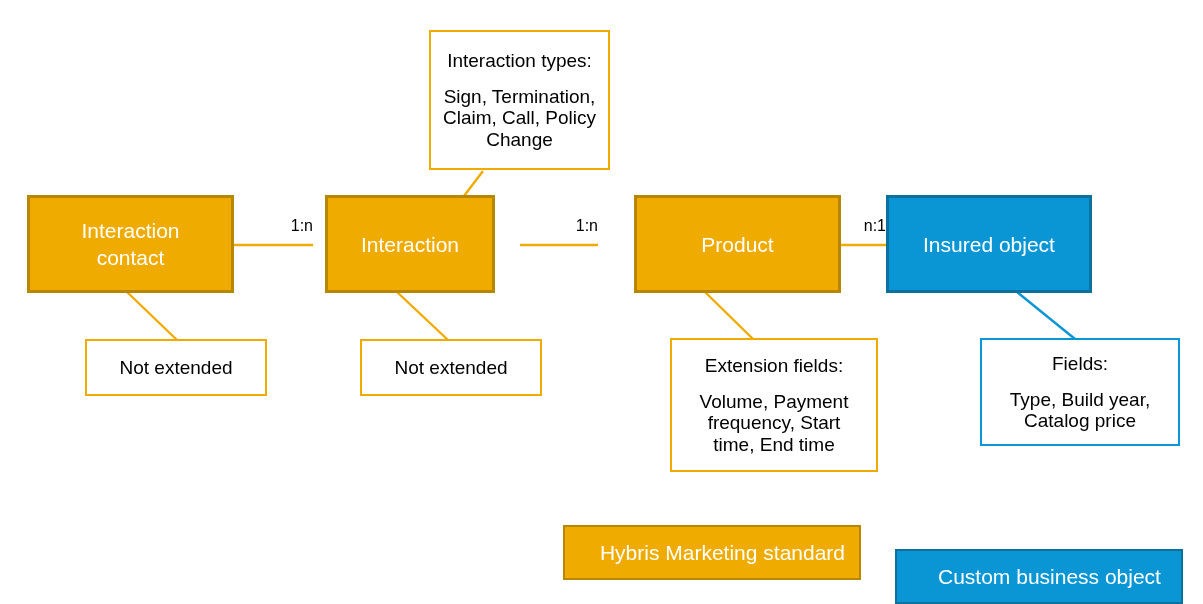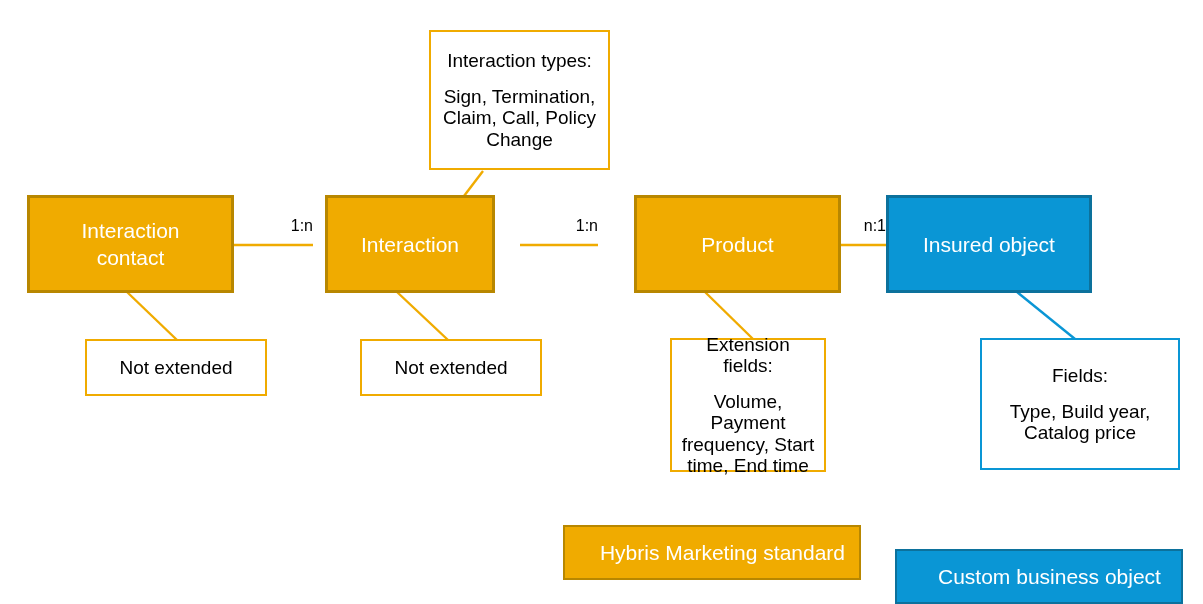--- a/index.html
+++ b/index.html
@@ -30,21 +30,21 @@
   }
 
   .note{
     position:absolute;box-sizing:border-box;background:#fff;
     border:2px solid var(--standard-fill,#F0AB00);
     font-size:19px;line-height:21px;color:#000;text-align:center;
     display:flex;flex-direction:column;align-items:center;justify-content:center;
     gap:15px;padding:4px 8px;
   }
   .note.custom{border-color:var(--custom-fill,#0A96D5);}
-  .note .note-title{line-height:21px;}
+  .note .note-title{line-height:21px;text-align:right;}
   .note .note-body div{line-height:21.5px;}
 
   .legend-box{
     position:absolute;top:525px;height:55px;box-sizing:border-box;
     color:#fff;font-size:21px;
     display:flex;align-items:center;justify-content:center;text-align:center;
     background:var(--standard-fill,#F0AB00);
     border:2px solid var(--standard-border,#B88700);
     padding-left:21px;
   }
@@ -99,30 +99,30 @@
     <div class="note-body">
       <div>Not extended</div>
     </div>
   </div>
   <div class="note" style="left:360px;top:339px;width:182px;height:57px;">
     <div class="note-body">
       <div>Not extended</div>
     </div>
   </div>
 
-  <div class="note" style="left:670px;top:338px;width:156px;height:134px;">
+  <div class="note" style="left:670px;top:338px;width:208px;height:134px;">
     <div class="note-title">Extension fields:</div>
     <div class="note-body">
       <div>Volume, Payment</div>
       <div>frequency, Start</div>
       <div>time, End time</div>
     </div>
   </div>
 
-  <div class="note custom" style="left:980px;top:338px;width:200px;height:132px;">
+  <div class="note custom" style="left:980px;top:338px;width:200px;height:108px;">
     <div class="note-title">Fields:</div>
     <div class="note-body">
       <div>Type, Build year,</div>
       <div>Catalog price</div>
     </div>
   </div>
 
   <div class="legend-box" style="left:563px;width:298px;">
     <span>Hybris Marketing standard</span>
   </div>

